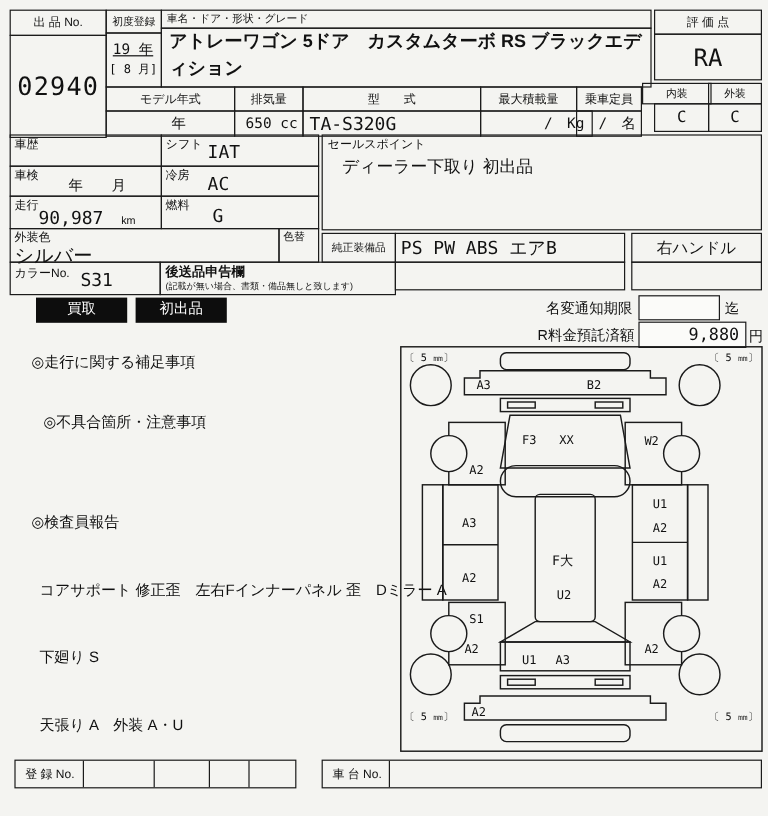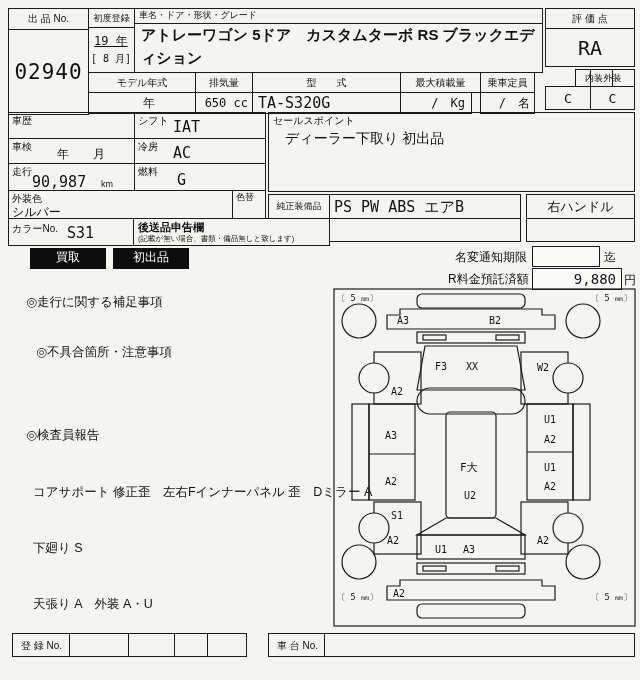--- a/index.html
+++ b/index.html
@@ -57,34 +57,34 @@
 
 <div class="c" style="left:88px;top:92px;width:108px;height:22px;">
     <div class="t mono" style="right:40px;top:4px;font-size:12px;">年</div>
   </div>
 <div class="c" style="left:195px;top:92px;width:58px;height:22px;">
     <div class="t mono" style="right:4px;top:4px;font-size:12px;">650 cc</div>
   </div>
 <div class="c" style="left:252px;top:92px;width:149px;height:22px;">
     <div class="t mono" style="left:5px;top:2px;font-size:15px;">TA-S320G</div>
   </div>
-<div class="c" style="left:400px;top:92px;width:72px;height:22px;">
+<div class="c" style="left:400px;top:92px;width:94px;height:22px;">
     <div class="t mono" style="right:6px;top:4px;font-size:12px;">/　Kg</div>
   </div>
 <div class="c" style="left:480px;top:92px;width:55px;height:22px;">
     <div class="t mono" style="right:4px;top:4px;font-size:12px;">/　名</div>
   </div>
 
 <div class="c ctr" style="left:545px;top:8px;width:90px;height:21px;">
     <span class="lbl">評 価 点</span>
   </div>
 <div class="c ctr" style="left:545px;top:28px;width:90px;height:39px;">
     <span class="mono" style="font-size:20px;">RA</span>
   </div>
-<div class="c ctr" style="left:575px;top:69px;width:38px;height:18px;">
+<div class="c ctr" style="left:535px;top:69px;width:58px;height:18px;">
     <span class="lbl9">内装</span>
   </div>
 <div class="c ctr" style="left:590px;top:69px;width:45px;height:18px;">
     <span class="lbl9">外装</span>
   </div>
 <div class="c ctr" style="left:545px;top:86px;width:46px;height:24px;">
     <span class="mono" style="font-size:13px;">C</span>
   </div>
 <div class="c ctr" style="left:590px;top:86px;width:45px;height:24px;">
     <span class="mono" style="font-size:13px;">C</span>
@@ -109,21 +109,21 @@
 <div class="c" style="left:134px;top:138px;width:132px;height:26px;">
   <div class="t lbl" style="left:3px;top:2px;">冷房</div>
   <div class="t mono" style="left:38px;top:6px;font-size:15px;">AC</div>
 </div>
 <div class="c" style="left:134px;top:163px;width:132px;height:28px;">
   <div class="t lbl" style="left:3px;top:2px;">燃料</div>
   <div class="t mono" style="left:42px;top:8px;font-size:15px;">G</div>
 </div>
 <div class="c" style="left:8px;top:190px;width:225px;height:29px;">
   <div class="t lbl" style="left:3px;top:2px;">外装色</div>
-  <div class="t" style="left:3px;top:15px;font-size:12px;">シルバー</div>
+  <div class="t" style="left:3px;top:15px;font-size:16px;font-family:Liberation Mono, monospace;">シルバー</div>
 </div>
 <div class="c" style="left:232px;top:190px;width:34px;height:29px;">
   <div class="t lbl9" style="left:3px;top:2px;">色替</div>
 </div>
 <div class="c" style="left:8px;top:218px;width:126px;height:28px;padding-left:36px;">
   <div class="t lbl" style="left:3px;top:4px;">カラーNo.</div>
   <div class="t mono" style="left:58px;top:6px;font-size:15px;">S31</div>
 </div>
 <div class="c" style="left:133px;top:218px;width:197px;height:28px;">
   <div class="t" style="left:4px;top:2px;font-size:11px;font-weight:bold;">後送品申告欄</div>

